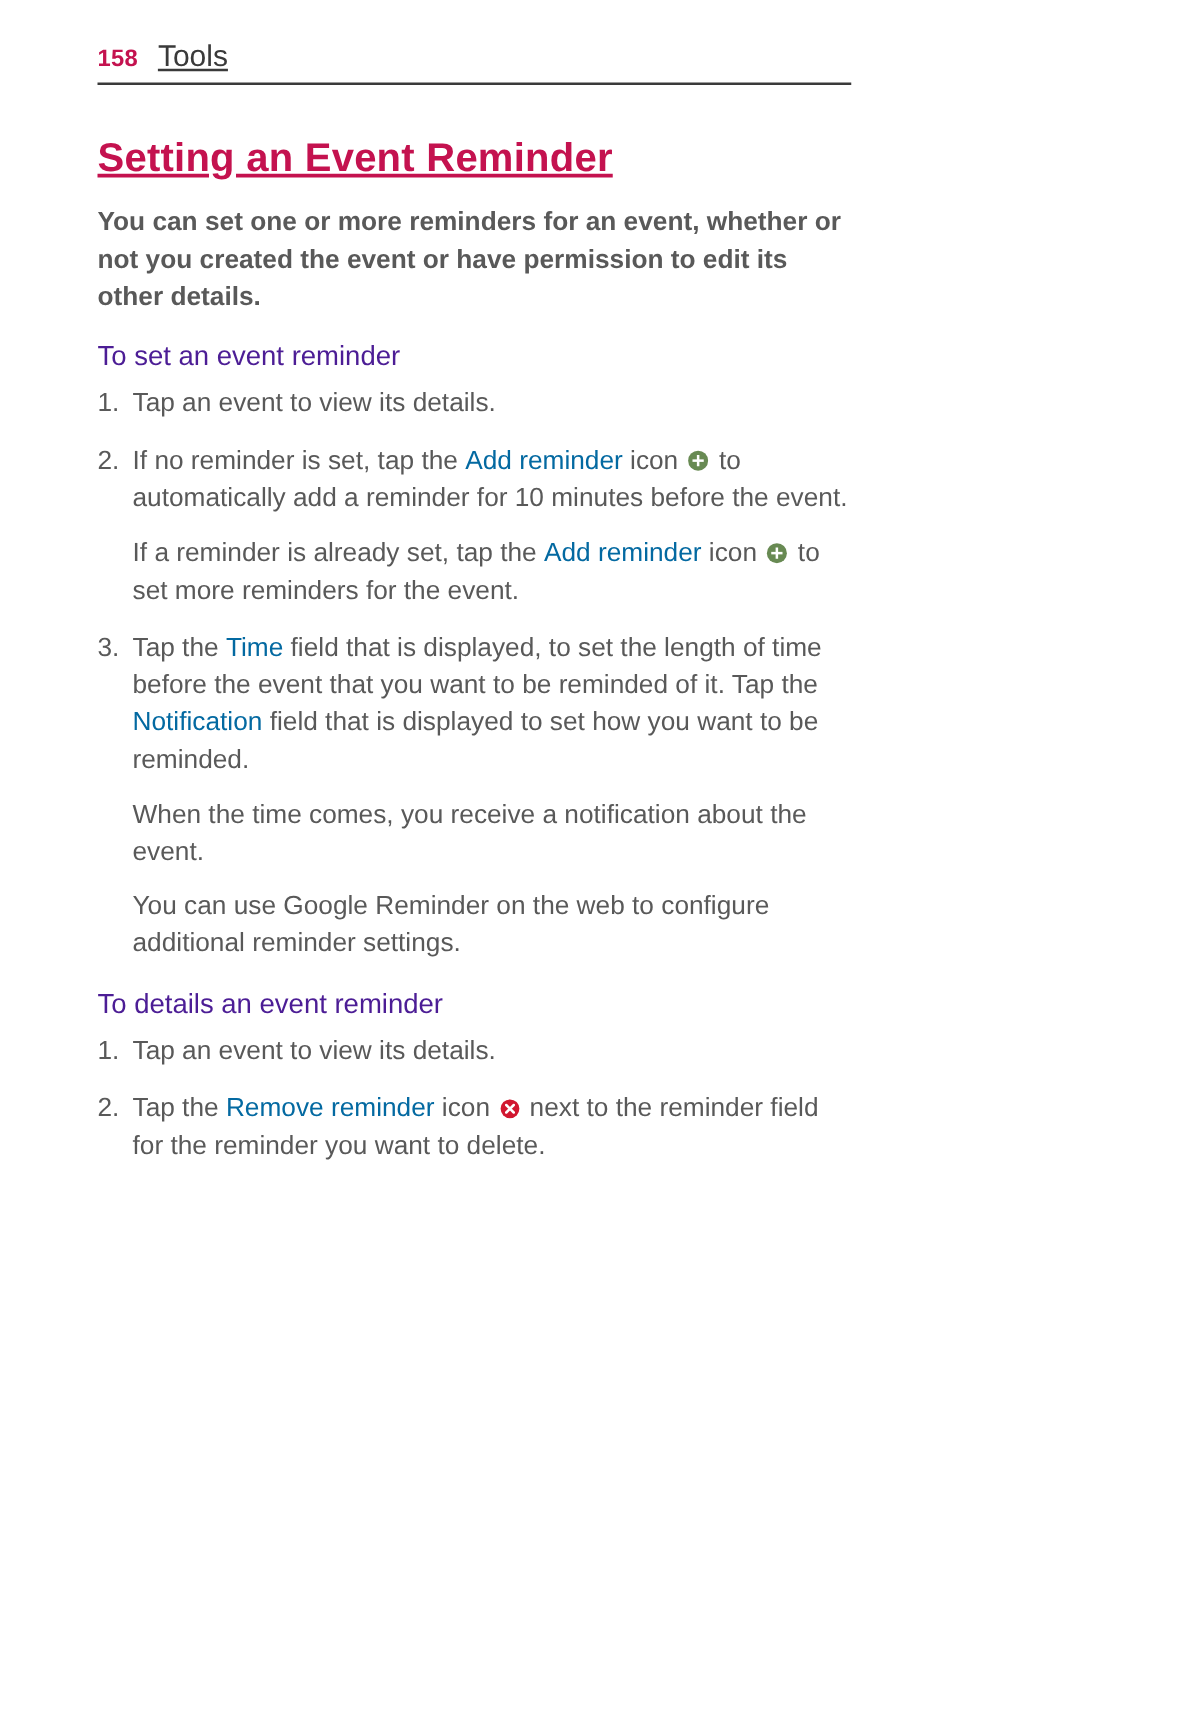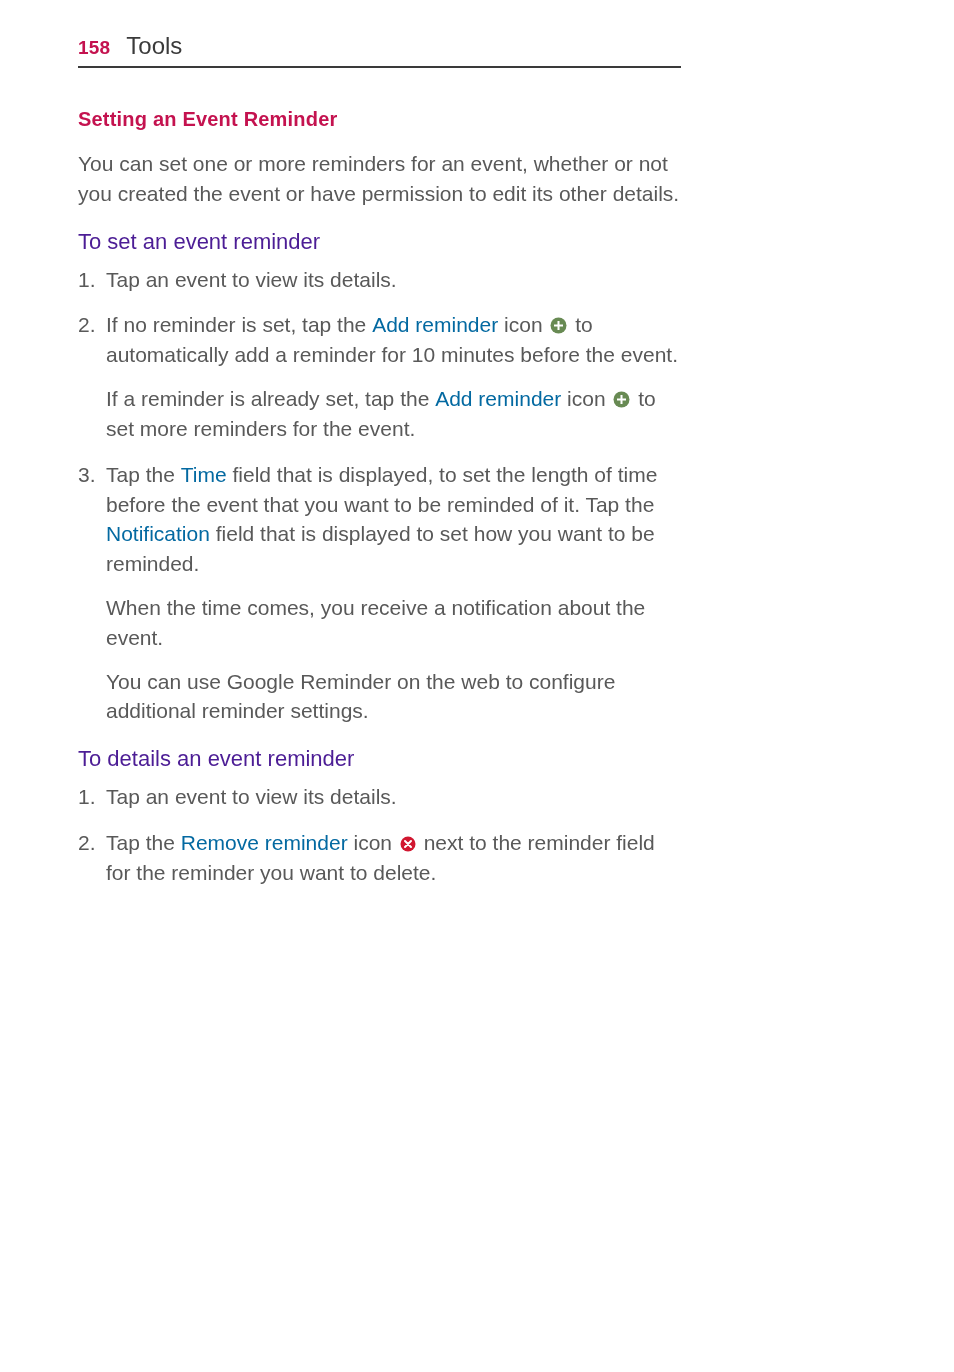--- a/index.html
+++ b/index.html
@@ -28,34 +28,36 @@
     font-size: 19px;
     font-weight: 600;
     color: #c4124f;
     margin-right: 16px;
     letter-spacing: 0.2px;
   }
   .section-label {
     font-size: 24px;
     color: #3a3a3a;
     font-weight: 400;
+    text-decoration: underline;
   }
   .title {
     color: #c4124f;
-    font-size: 20px;
+    font-size: 32px;
     font-weight: 600;
     margin: 28px 0 18px 0;
     letter-spacing: 0.2px;
+    text-decoration: underline;
   }
   .para {
     font-size: 21px;
     line-height: 1.42;
     color: #595959;
     margin: 0 0 4px 0;
-    font-weight: 400;
+    font-weight: 700;
   }
   .subhead {
     color: #4c1d95;
     font-size: 22px;
     font-weight: 400;
     margin: 20px 0 10px 0;
   }
   ol.steps {
     list-style: none;
     margin: 0;

